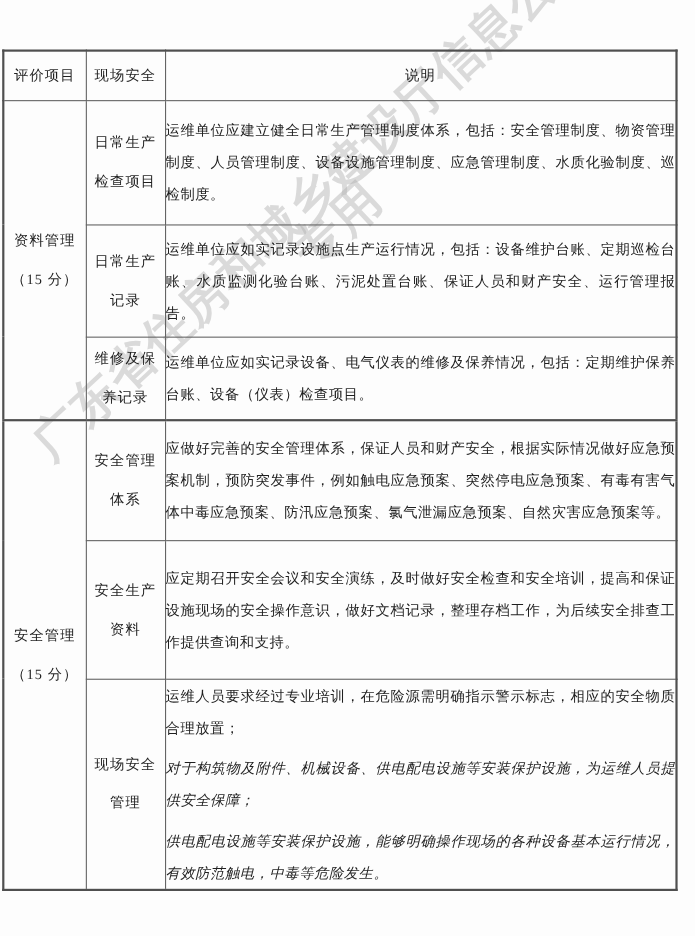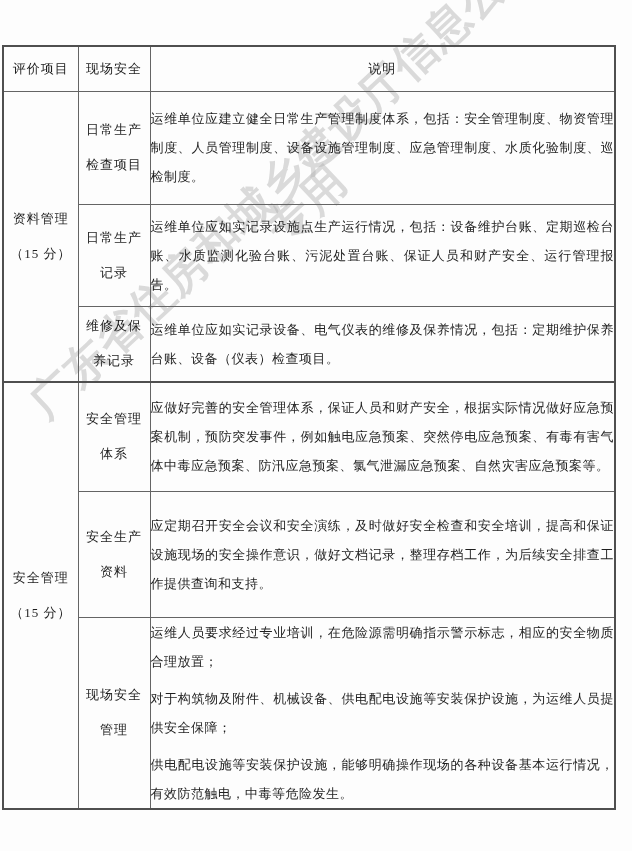--- a/index.html
+++ b/index.html
@@ -74,21 +74,21 @@
   .stack-line{line-height:30px;display:block;}
   .stack-line + .stack-line{margin-top:5px;}
   td.desc-cell{
     font-size:13px;
     line-height:29px;
     text-align:justify;
     padding:6px 10px 6px 10px;
     letter-spacing:0.5px;
   }
   td.desc-cell p{margin:0;}
-  td.desc-cell p + p{margin-top:8px;}
+  td.desc-cell p + p{margin-top:8px;font-style:italic;}
 </style>
 </head>
 <body>
 
 <div class="page">
 
   <div class="watermark">
     <span class="stack-line">广东省住房和城乡建设厅信息公开</span>
     <span class="stack-line">专用</span>
   </div>

